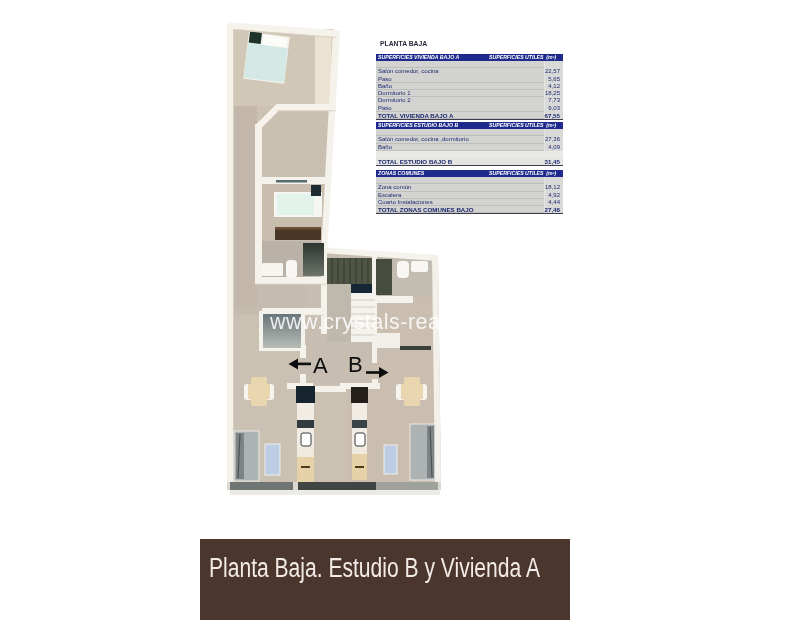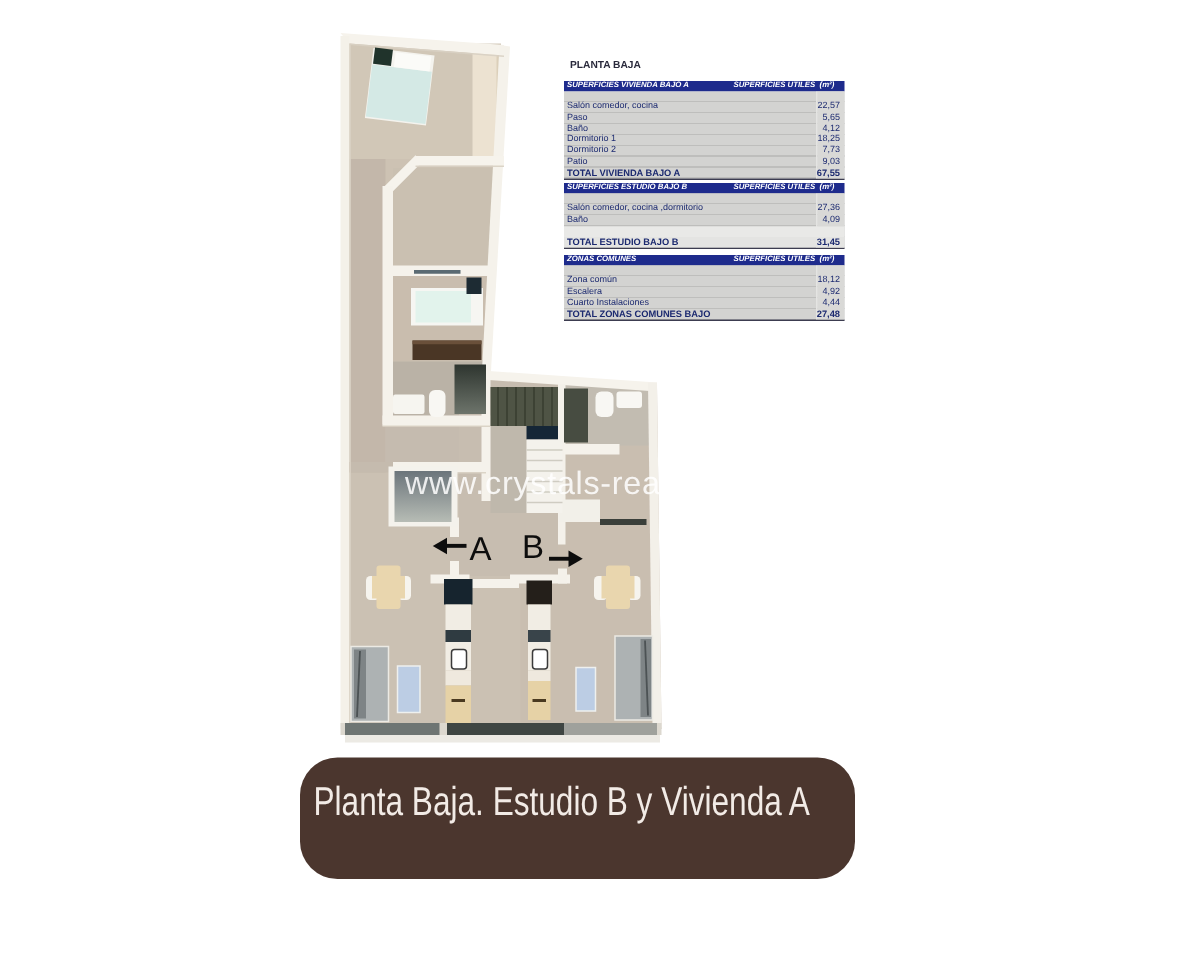--- a/index.html
+++ b/index.html
@@ -343,16 +343,16 @@
         <span class="lab">Cuarto Instalaciones</span>
         <span class="val">4,44</span>
       </div>
     <div class="row total">
         <span class="lab">TOTAL ZONAS COMUNES BAJO</span>
         <span class="val">27,48</span>
       </div>
   </div>
 </div>
 
-<div class="abs" style="left:200px;top:505px;width:370px;height:81px;background:#4b362e;border-radius:25px;">
+<div class="abs" style="left:200px;top:539px;width:370px;height:81px;background:#4b362e;">
 
   <div style="margin:14px 0 0 9px;font-size:27px;color:#f2ebe6;white-space:nowrap;transform:scaleX(0.78);transform-origin:0 0;">Planta Baja. Estudio B y Vivienda A</div>
 </div>
 
 </body></html>

